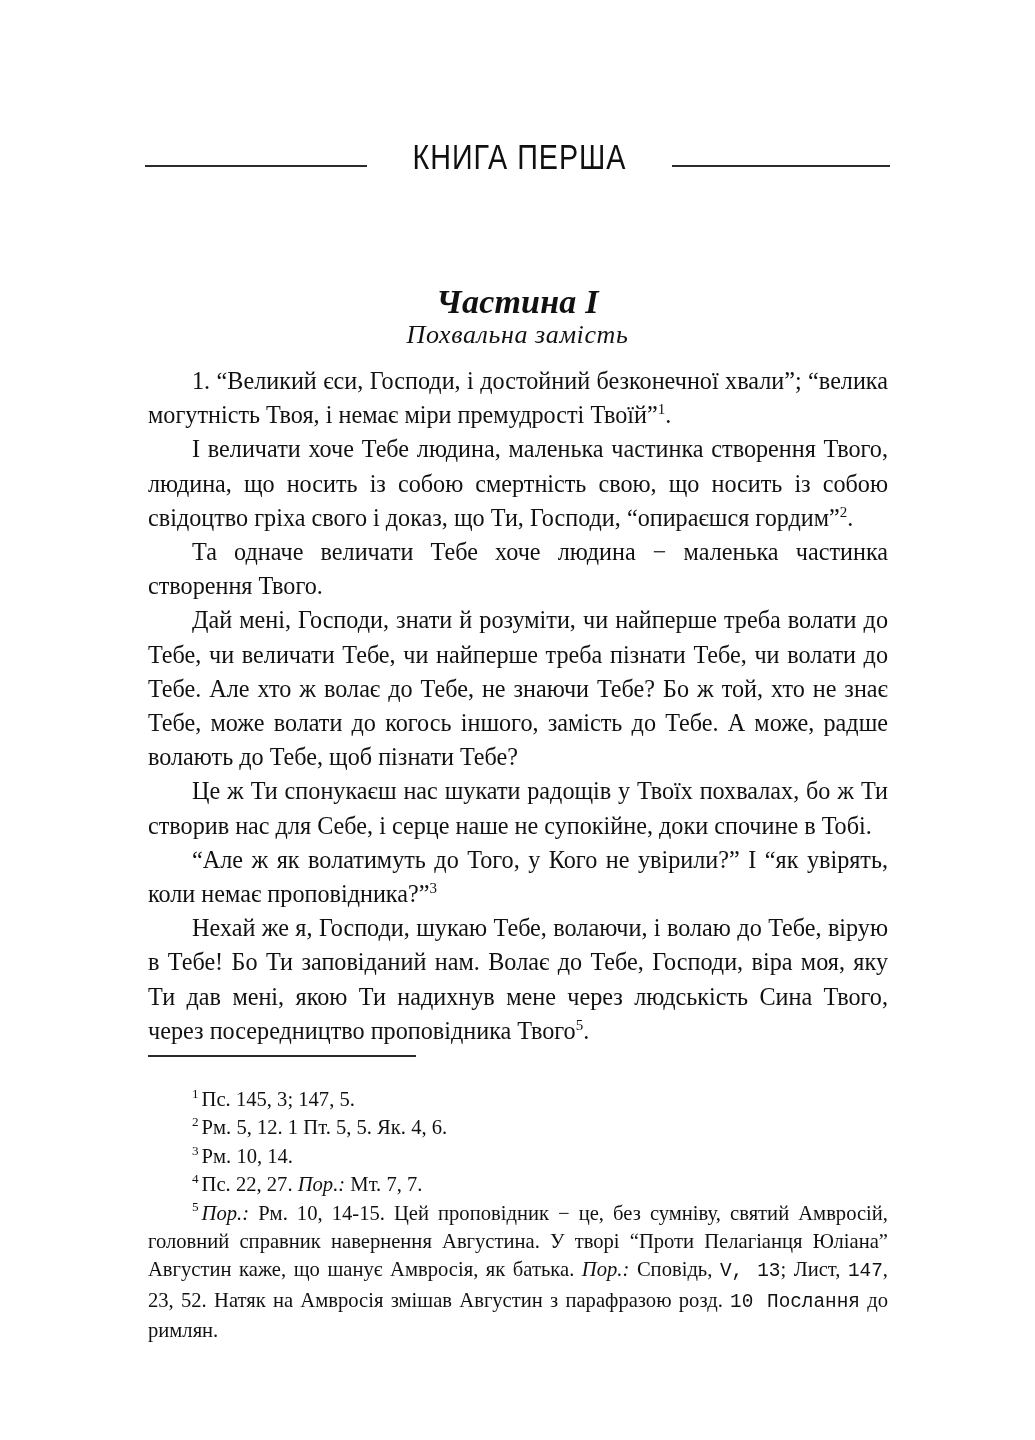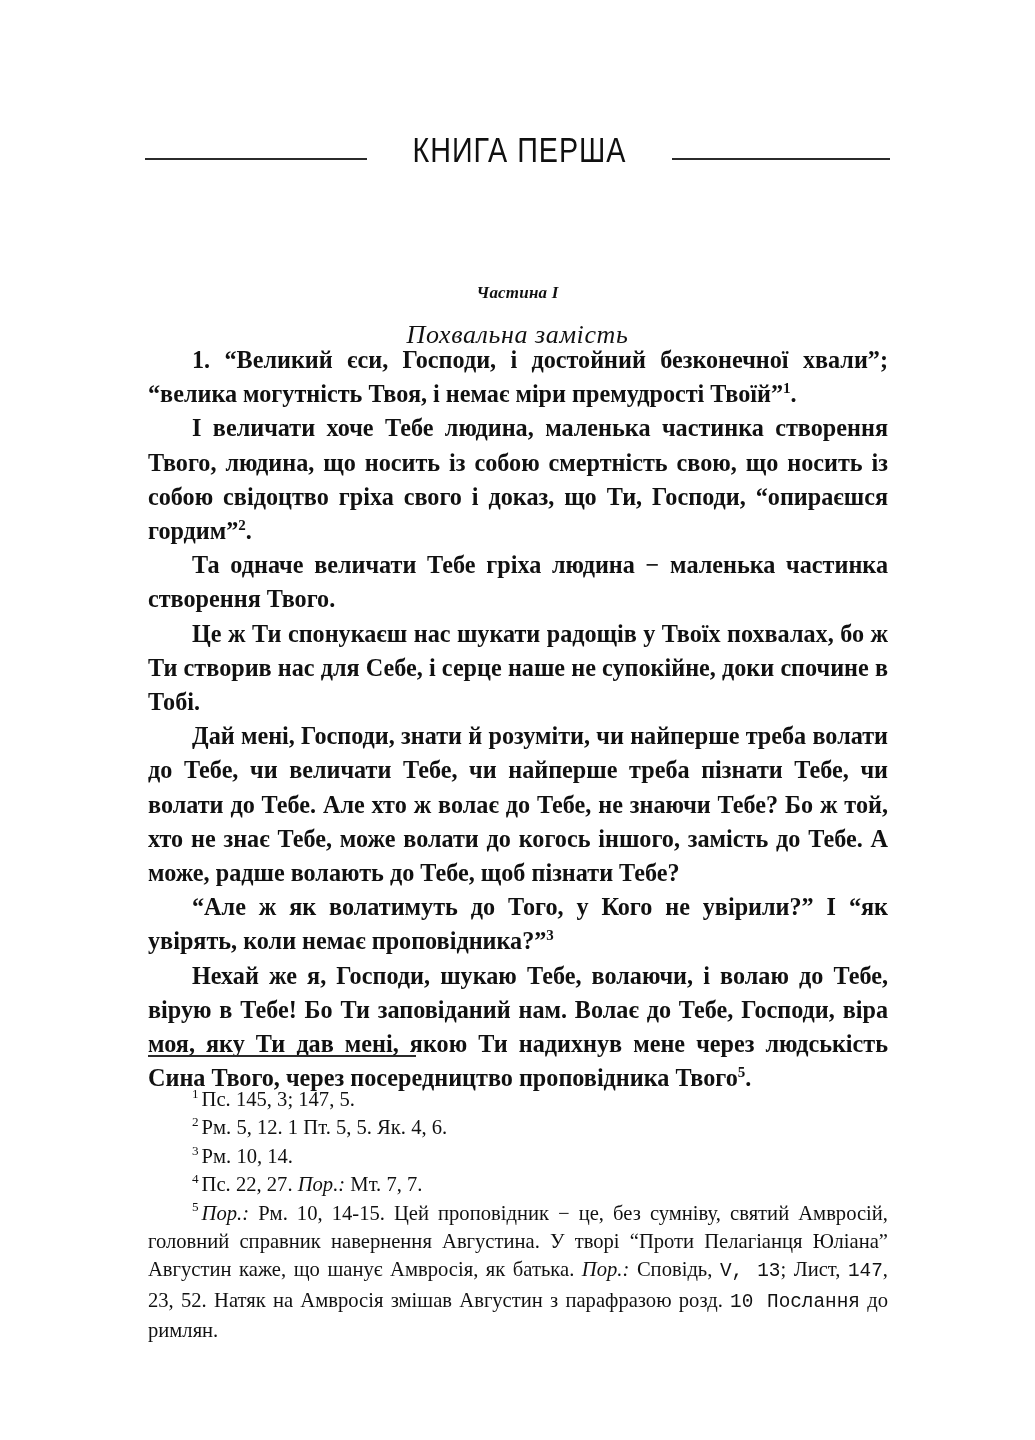--- a/index.html
+++ b/index.html
@@ -26,21 +26,21 @@
     height: 1440px;
     box-sizing: border-box;
     padding: 0 145px;
   }
 
   
   .chapter-head {
     position: absolute;
     left: 145px;
     right: 145px;
-    top: 121px;
+    top: 128px;
     height: 56px;
     display: flex;
     align-items: center;
     justify-content: center;
     gap: 22px;
   }
   .rule {
     flex: 1 1 auto;
     height: 0;
     border-top: 2px solid #2b2b2b;
@@ -65,46 +65,45 @@
 
   
   .part-title {
     position: absolute;
     left: 145px;
     right: 145px;
     top: 283px;
     text-align: center;
     font-weight: bold;
     font-style: italic;
-    font-size: 17px;
+    font-size: 34px;
     letter-spacing: 0.2px;
   }
   .section-title {
     position: absolute;
     left: 145px;
     right: 145px;
     top: 320px;
     text-align: center;
     font-style: italic;
     font-size: 26px;
     letter-spacing: 0.6px;
   }
 
   
   .body-text {
     position: absolute;
     left: 148px;
-    top: 343px;
+    top: 364px;
     width: 740px;
     font-size: 24.2px;
     line-height: 34.2px;
     text-align: justify;
     text-justify: inter-word;
     hyphens: none;
-    font-weight: bold;
   }
   .body-text p {
     margin: 0;
     text-indent: 44px;
   }
   .body-text p:last-child { text-align: justify; }
 
   sup {
     font-size: 0.62em;
     line-height: 0;
@@ -156,23 +155,23 @@
     <span class="chapter-title">КНИГА ПЕРША</span>
     <span class="rule rule-right"></span>
   </div>
 
   <div class="part-title">Частина I</div>
   <div class="section-title">Похвальна замість</div>
 
   <div class="body-text">
       <p><span>1. “Великий єси, Господи, і достойний безконечної хвали”; “велика могутність Твоя, і немає міри премудрості Твоїй”</span><sup>1</sup><span>.</span></p>
       <p><span>І величати хоче Тебе людина, маленька частинка створення Твого, людина, що носить із собою смертність свою, що носить із собою свідоцтво гріха свого і доказ, що Ти, Господи, “опираєшся гордим”</span><sup>2</sup><span>.</span></p>
-      <p><span>Та одначе величати Тебе гріха людина − маленька частинка створення Твого.</span></p>
+      <p><span>Та одначе величати Тебе хоче людина − маленька частинка створення Твого.</span></p>
+      <p><span>Дай мені, Господи, знати й розуміти, чи найперше треба волати до Тебе, чи величати Тебе, чи найперше треба пізнати Тебе, чи волати до Тебе. Але хто ж волає до Тебе, не знаючи Тебе? Бо ж той, хто не знає Тебе, може волати до когось іншого, замість до Тебе. А може, радше волають до Тебе, щоб пізнати Тебе?</span></p>
       <p><span>Це ж Ти спонукаєш нас шукати радощів у Твоїх похвалах, бо ж Ти створив нас для Себе, і серце наше не супокійне, доки спочине в Тобі.</span></p>
-      <p><span>Дай мені, Господи, знати й розуміти, чи найперше треба волати до Тебе, чи величати Тебе, чи найперше треба пізнати Тебе, чи волати до Тебе. Але хто ж волає до Тебе, не знаючи Тебе? Бо ж той, хто не знає Тебе, може волати до когось іншого, замість до Тебе. А може, радше волають до Тебе, щоб пізнати Тебе?</span></p>
       <p><span>“Але ж як волатимуть до Того, у Кого не увірили?” І “як увірять, коли немає проповідника?”</span><sup>3</sup></p>
       <p><span>Нехай же я, Господи, шукаю Тебе, волаючи, і волаю до Тебе, вірую в Тебе! Бо Ти заповіданий нам. Волає до Тебе, Господи, віра моя, яку Ти дав мені, якою Ти надихнув мене через людськість Сина Твого, через посередництво проповідника Твого</span><sup>5</sup><span>.</span></p>
     </div>
 
   <div class="footnotes">
     <div class="fn-rule"></div>
     <div class="fn-list">
         <p class="fn-item"><sup>1</sup><span>Пс. 145, 3; 147, 5.</span></p>
         <p class="fn-item"><sup>2</sup><span>Рм. 5, 12. 1 Пт. 5, 5. Як. 4, 6.</span></p>
         <p class="fn-item"><sup>3</sup><span>Рм. 10, 14.</span></p>

